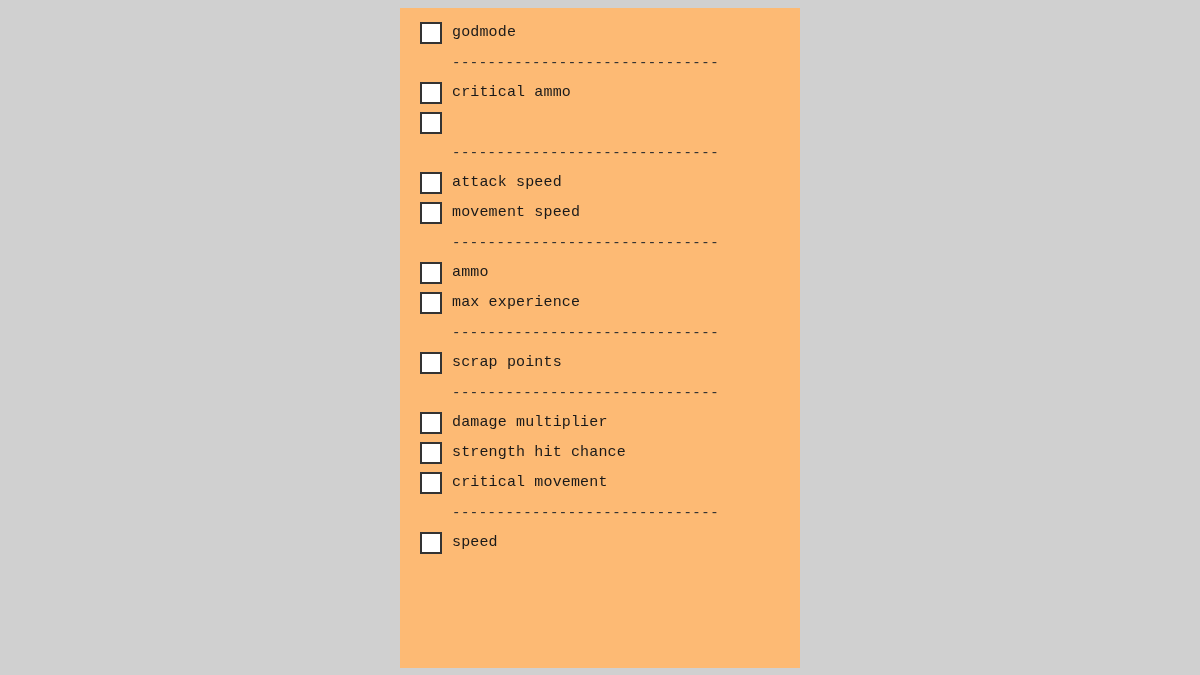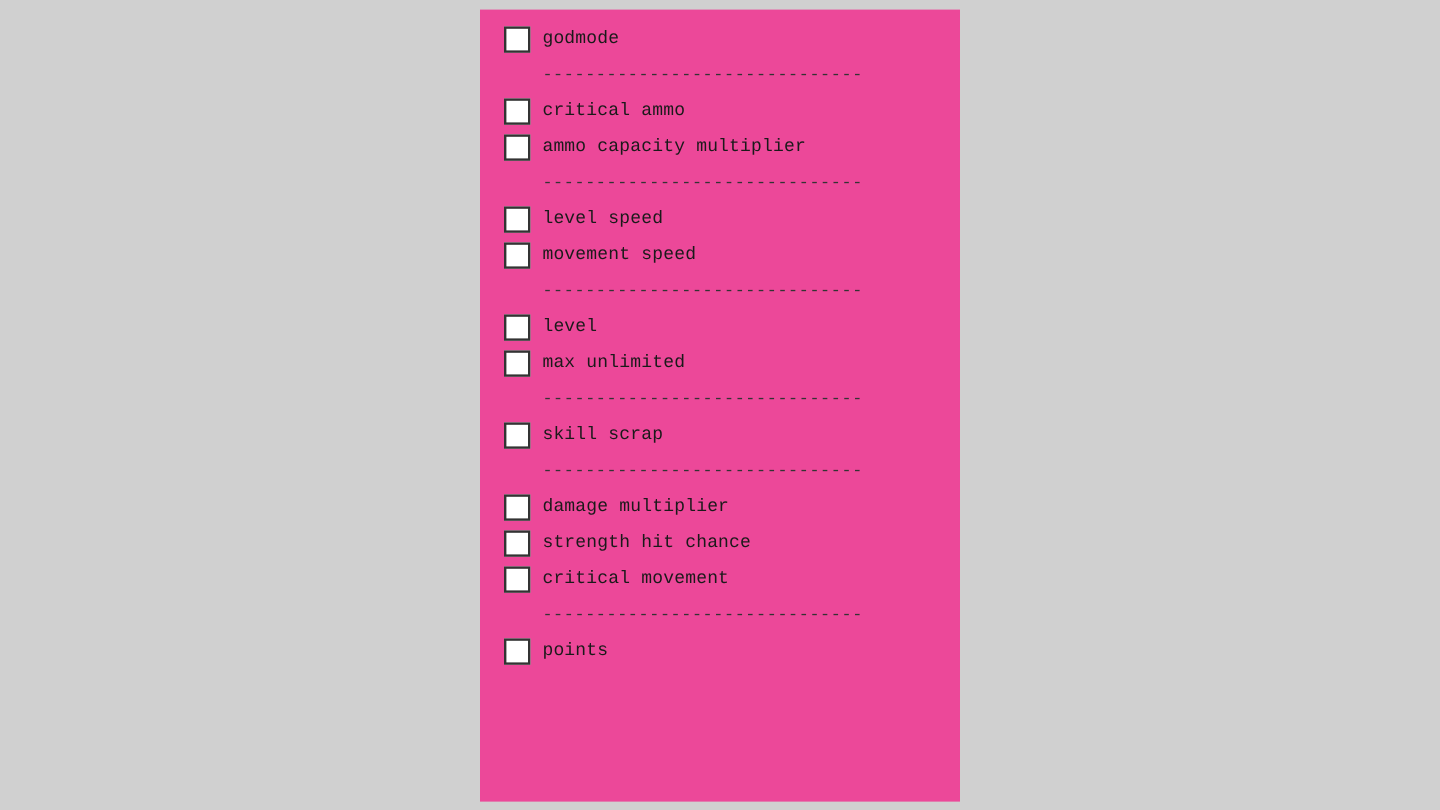--- a/index.html
+++ b/index.html
@@ -12,21 +12,21 @@
       width: 1200px;
       height: 675px;
       background: #d0d0d0;
       display: flex;
       align-items: center;
       justify-content: center;
       font-family: 'Courier New', Courier, monospace;
     }
 
     .panel {
-      background: #ec4899;
+      background: #fdba74;
       width: 400px;
       min-height: 660px;
       padding: 10px 20px 20px 20px;
       display: flex;
       flex-direction: column;
       gap: 0px;
     }
 
     .cheat-item {
       display: flex;
@@ -80,53 +80,52 @@
     <div class="separator-item">
       <span class="checkbox-placeholder"></span>
       <span class="sep-line">------------------------------</span>
     </div>
     <div class="cheat-item">
       <span class="checkbox"></span>
       <span class="label">critical ammo</span>
     </div>
     <div class="cheat-item">
       <span class="checkbox"></span>
-      <span class="label">ammo capacity multiplier</span>
     </div>
     <div class="separator-item">
       <span class="checkbox-placeholder"></span>
       <span class="sep-line">------------------------------</span>
     </div>
     <div class="cheat-item">
       <span class="checkbox"></span>
-      <span class="label">level speed</span>
+      <span class="label">attack speed</span>
     </div>
     <div class="cheat-item">
       <span class="checkbox"></span>
       <span class="label">movement speed</span>
     </div>
     <div class="separator-item">
       <span class="checkbox-placeholder"></span>
       <span class="sep-line">------------------------------</span>
     </div>
     <div class="cheat-item">
       <span class="checkbox"></span>
-      <span class="label">level</span>
+      <span class="label">ammo</span>
     </div>
     <div class="cheat-item">
       <span class="checkbox"></span>
-      <span class="label">max unlimited</span>
+      <span class="label">max experience</span>
     </div>
     <div class="separator-item">
       <span class="checkbox-placeholder"></span>
       <span class="sep-line">------------------------------</span>
     </div>
     <div class="cheat-item">
       <span class="checkbox"></span>
-      <span class="label">skill scrap</span>
+      <span class="label">scrap points</span>
     </div>
     <div class="separator-item">
       <span class="checkbox-placeholder"></span>
       <span class="sep-line">------------------------------</span>
     </div>
     <div class="cheat-item">
       <span class="checkbox"></span>
       <span class="label">damage multiplier</span>
     </div>
     <div class="cheat-item">
@@ -136,15 +135,15 @@
     <div class="cheat-item">
       <span class="checkbox"></span>
       <span class="label">critical movement</span>
     </div>
     <div class="separator-item">
       <span class="checkbox-placeholder"></span>
       <span class="sep-line">------------------------------</span>
     </div>
     <div class="cheat-item">
       <span class="checkbox"></span>
-      <span class="label">points</span>
+      <span class="label">speed</span>
     </div>
   </div>
 
 </body></html>

